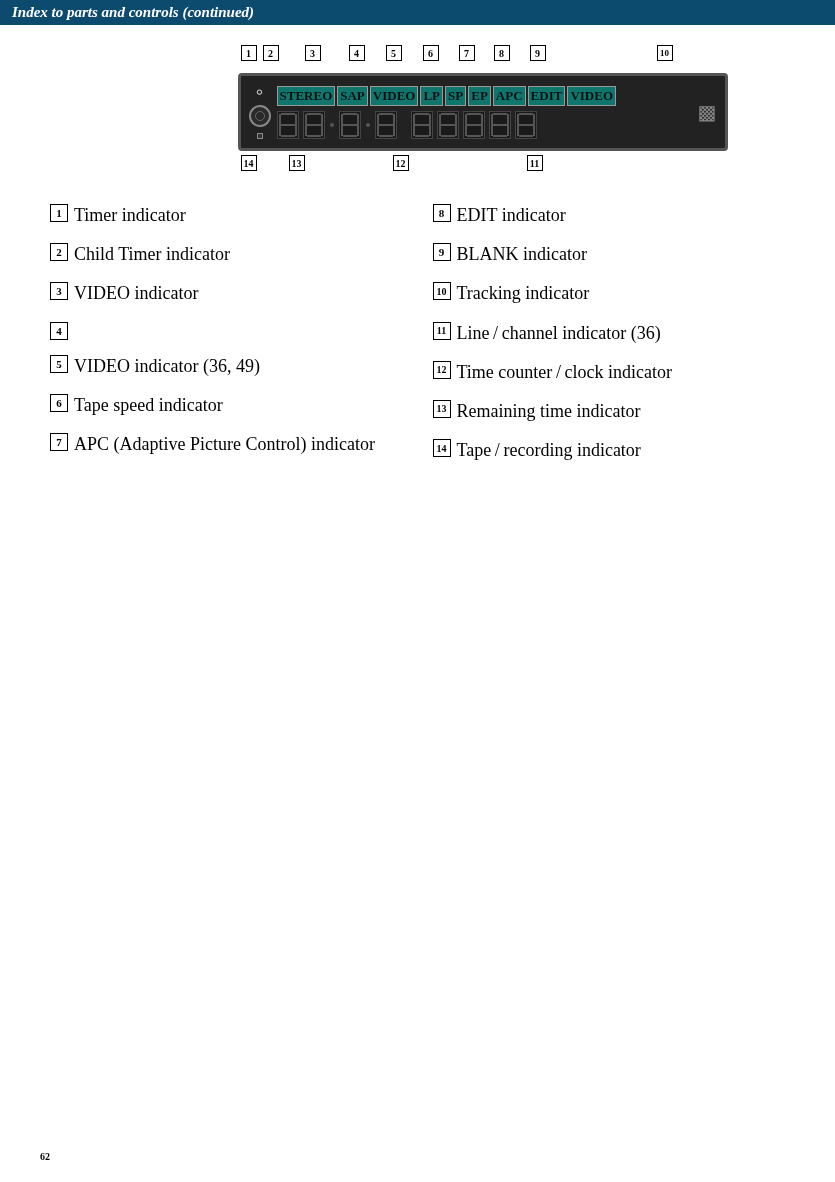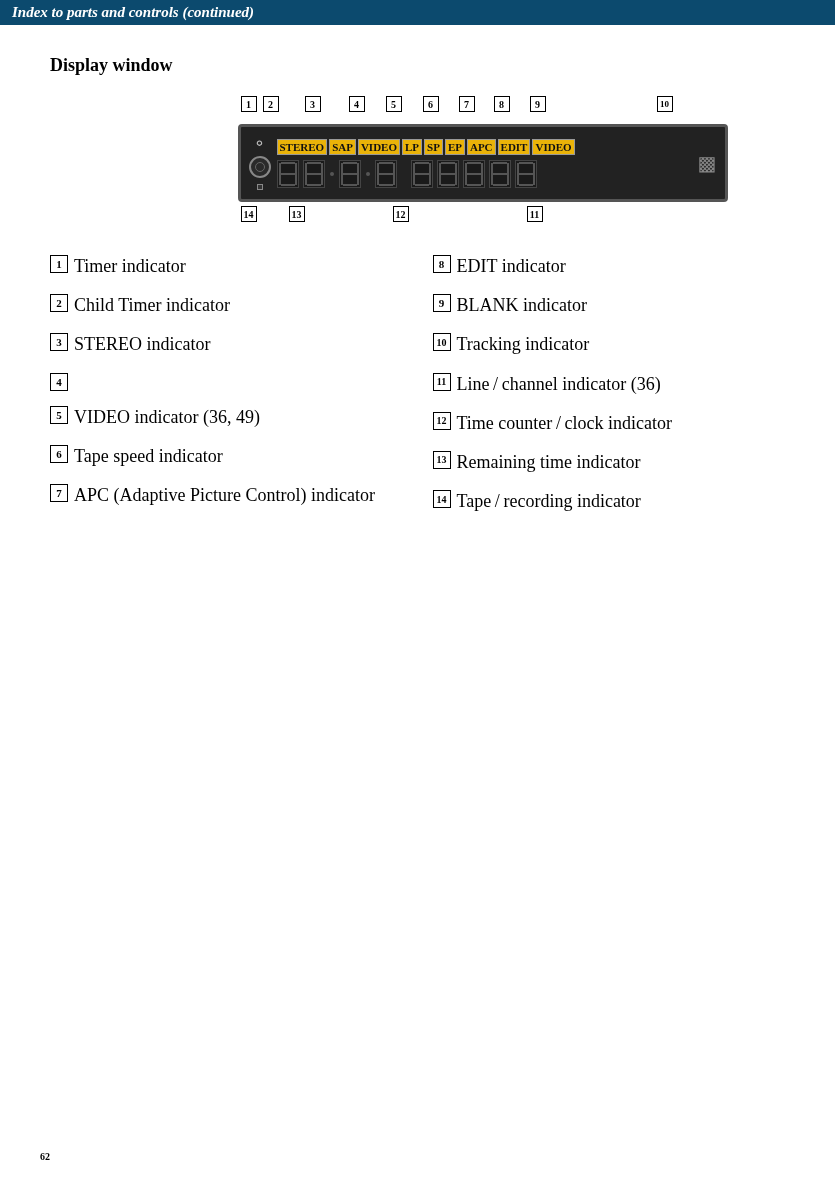--- a/index.html
+++ b/index.html
@@ -43,23 +43,23 @@
       width: 580px;
       height: 80px;
       margin-left: 60px;
       position: relative;
       display: flex;
       align-items: center;
       padding: 4px 6px;
     }
 
     .ind-badge {
-      background: #eab308;
+      background: #0f766e;
       color: #111;
-      font-size: 11px;
+      font-size: 13px;
       font-weight: bold;
       padding: 1px 2px;
       border: 1px solid #999;
       white-space: nowrap;
     }
 
     
     .indicators-section {
       display: flex;
       gap: 0;
@@ -125,21 +125,20 @@
     }
   </style>
 </head>
 <body>
 
 <div class="header-bar">
   <span>Index to parts and controls (continued)</span>
 </div>
 
 <div class="content">
-  <div class="section-title">Display window</div>
 
   <div class="diagram-wrapper">
 
     <div style="position:relative; height:28px; margin-left:158px;">
       <span class="circled-num" style="position:absolute; left:0px;">1</span>
       <span class="circled-num" style="position:absolute; left:22px;">2</span>
       <span class="circled-num" style="position:absolute; left:64px;">3</span>
       <span class="circled-num" style="position:absolute; left:108px;">4</span>
       <span class="circled-num" style="position:absolute; left:145px;">5</span>
       <span class="circled-num" style="position:absolute; left:182px;">6</span>
@@ -313,21 +312,21 @@
       <div class="ind-item">
         <span class="ind-num">1</span>
         <span class="ind-text">Timer indicator</span>
       </div>
       <div class="ind-item">
         <span class="ind-num">2</span>
         <span class="ind-text">Child Timer indicator</span>
       </div>
       <div class="ind-item">
         <span class="ind-num">3</span>
-        <span class="ind-text">STEREO indicator</span>
+        <span class="ind-text">VIDEO indicator</span>
       </div>
       <div class="ind-item">
         <span class="ind-num">4</span>
       </div>
       <div class="ind-item">
         <span class="ind-num">5</span>
         <span class="ind-text">VIDEO indicator (36, 49)</span>
       </div>
       <div class="ind-item">
         <span class="ind-num">6</span>

